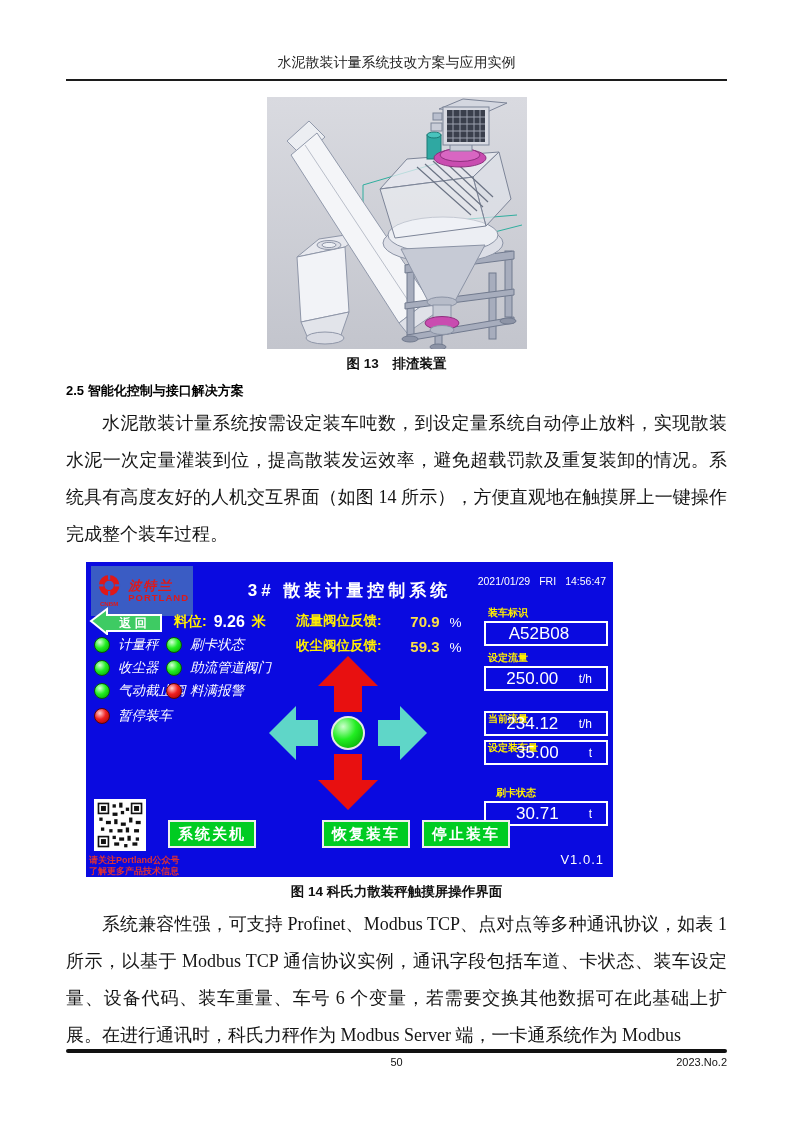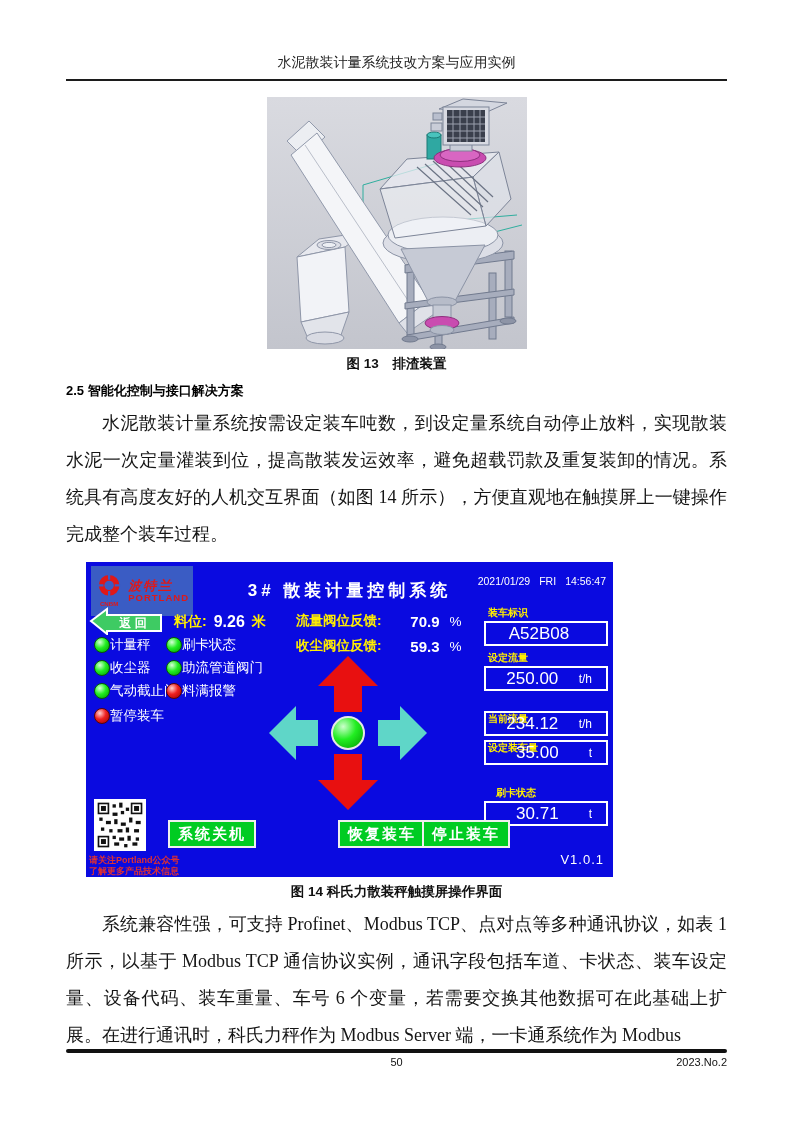--- a/index.html
+++ b/index.html
@@ -52,30 +52,30 @@
     font-size:17px; font-weight:700; letter-spacing:4px; white-space:nowrap;
   }
   .hmi-datetime { right:7px; top:13px; font-size:10.5px; display:flex; gap:9px; white-space:nowrap; }
 
   .back-btn { left:3px; top:45px; width:76px; height:28px; cursor:pointer; }
 
   .level-row { left:88px; top:51px; display:flex; align-items:center; gap:7px;
                color:#ffee00; font-size:14px; font-weight:600; }
   .level-val { color:#fff; font-size:16px; font-weight:700; }
 
-  .ind-row { display:flex; align-items:center; font-size:13.5px; white-space:nowrap; }
+  .ind-row { display:flex; align-items:center; gap:8px; font-size:13.5px; white-space:nowrap;font-style:italic; }
   .led { width:16px; height:16px; border-radius:50%; flex:0 0 auto; }
   .led-green { background:radial-gradient(circle at 35% 30%, #d6ffd6 0%, #22ee22 45%, #009900 100%);
                border:1px solid #045a04; }
   .led-red   { background:radial-gradient(circle at 35% 30%, #ffd0d0 0%, #ee2020 45%, #990000 100%);
                border:1px solid #5a0404; }
 
-  .fb-row { left:210px; display:flex; align-items:center; color:#ffee00;
+  .fb-row { left:210px; display:flex; align-items:flex-end; color:#ffee00;
             font-size:13.5px; font-weight:600; white-space:nowrap; }
-  .fb-val { color:#ffffff; font-size:15px; font-weight:700; margin-left:14px; width:44px; text-align:right; }
+  .fb-val { color:#fde047; font-size:15px; font-weight:700; margin-left:14px; width:44px; text-align:right; }
   .fb-unit { color:#fff; margin-left:10px; font-weight:400; }
 
   .fld-label { left:402px; color:#ffee00; font-size:10px; font-weight:600; white-space:nowrap; }
   .fld-box {
     left:398px; width:124px; height:25px; border:2px solid #fff;
     display:flex; align-items:center; font-size:17px; cursor:pointer;
   }
   .fld-val { flex:1; text-align:center; }
   .fld-unit { min-width:10px; padding-right:14px; font-size:12px; }
 
@@ -322,21 +322,21 @@
         </div>
         <div class="abs fld-label" style="top:224px; left:410px;">刷卡状态</div>
         <div class="abs fld-box" style="top:239px;">
           <span class="fld-val">30.71</span>
           <span class="fld-unit">t</span>
         </div>
 
         <div class="abs hmi-btn" style="left:82px;">
           <span>系统关机</span>
         </div>
-        <div class="abs hmi-btn" style="left:252px;">
+        <div class="abs hmi-btn" style="left:236px;">
           <span>恢复装车</span>
         </div>
         <div class="abs hmi-btn" style="left:336px;">
           <span>停止装车</span>
         </div>
 
         <svg class="abs qr" viewBox="0 0 29 29">
           <rect x="0" y="0" width="29" height="29" fill="#fff"></rect>
           <g fill="#111">
             <rect x="1" y="1" width="7" height="7"></rect>

